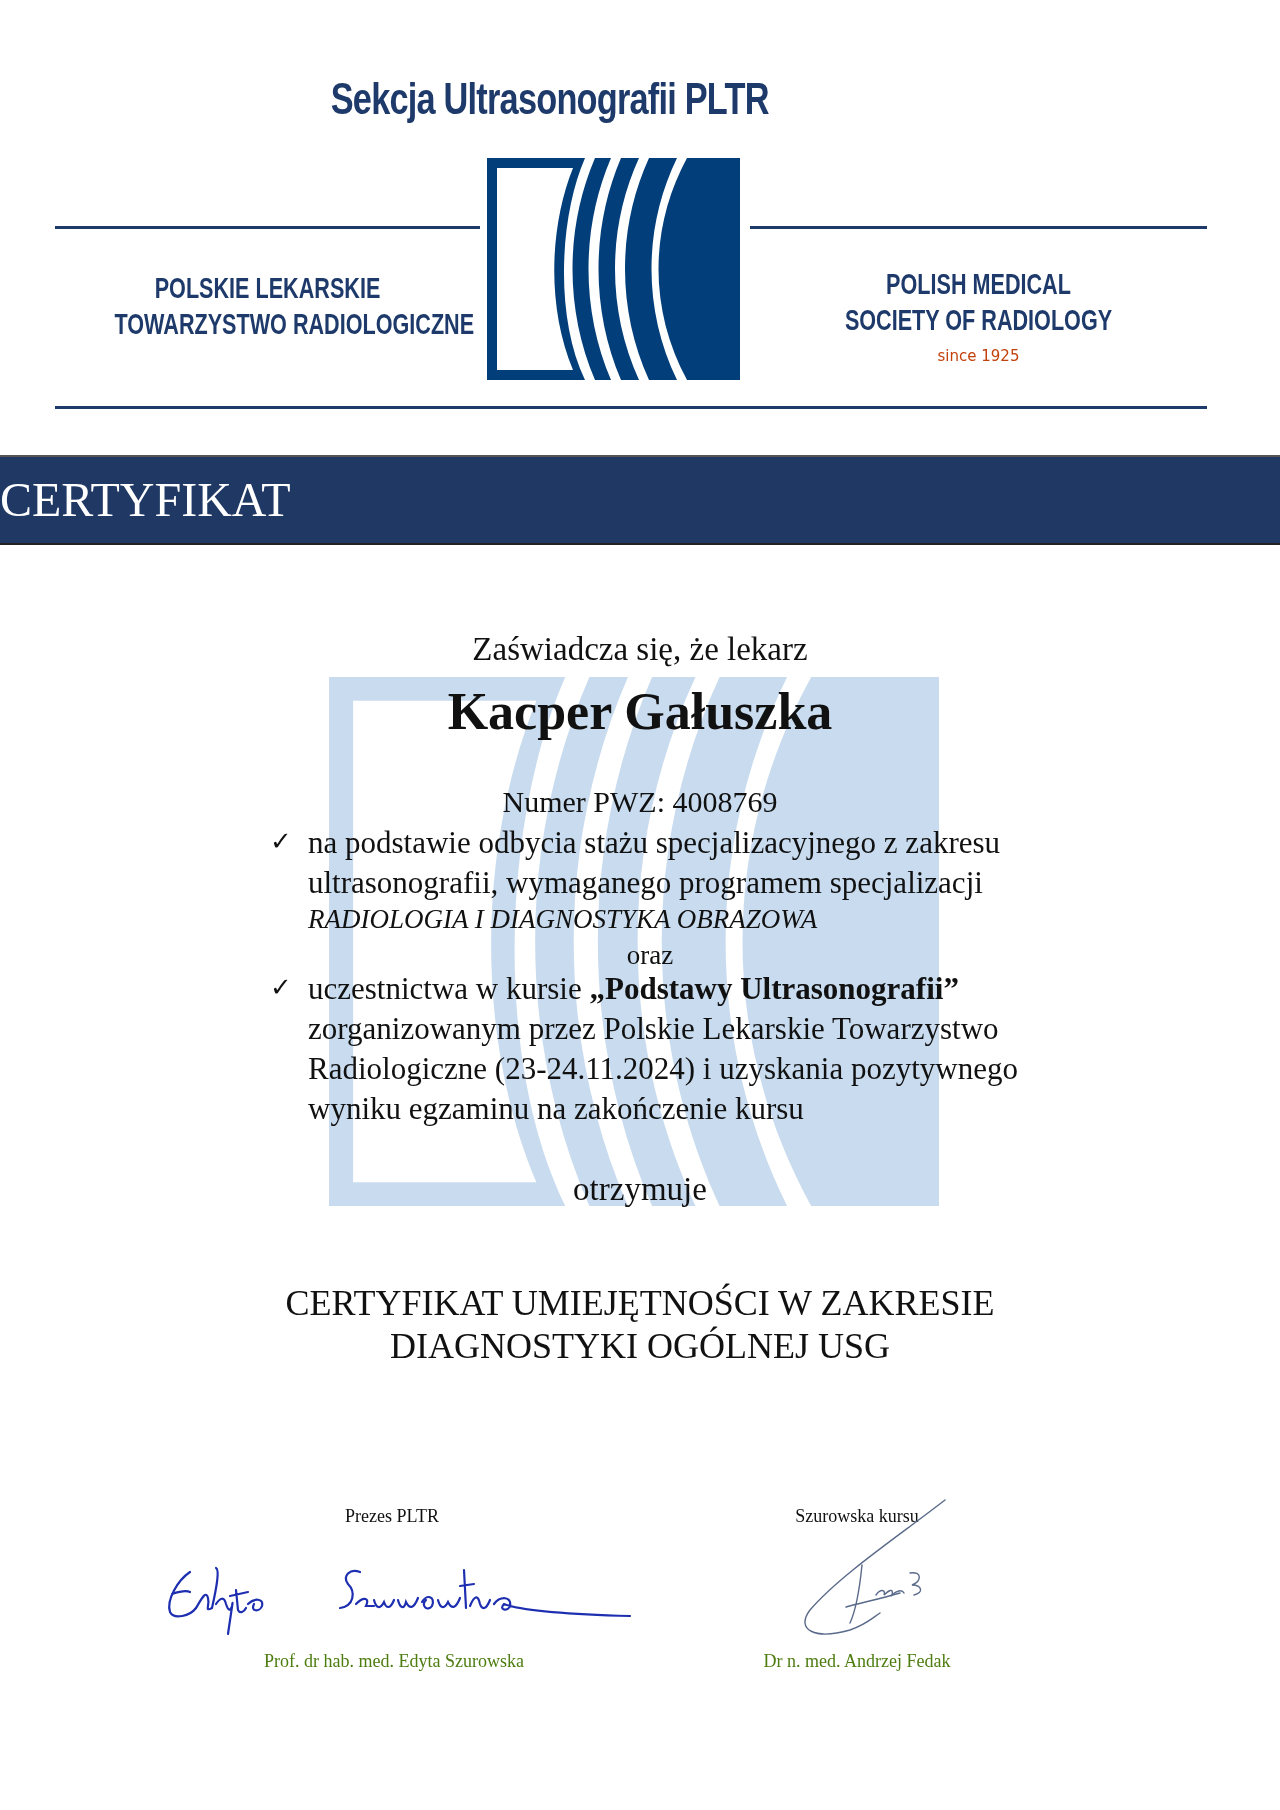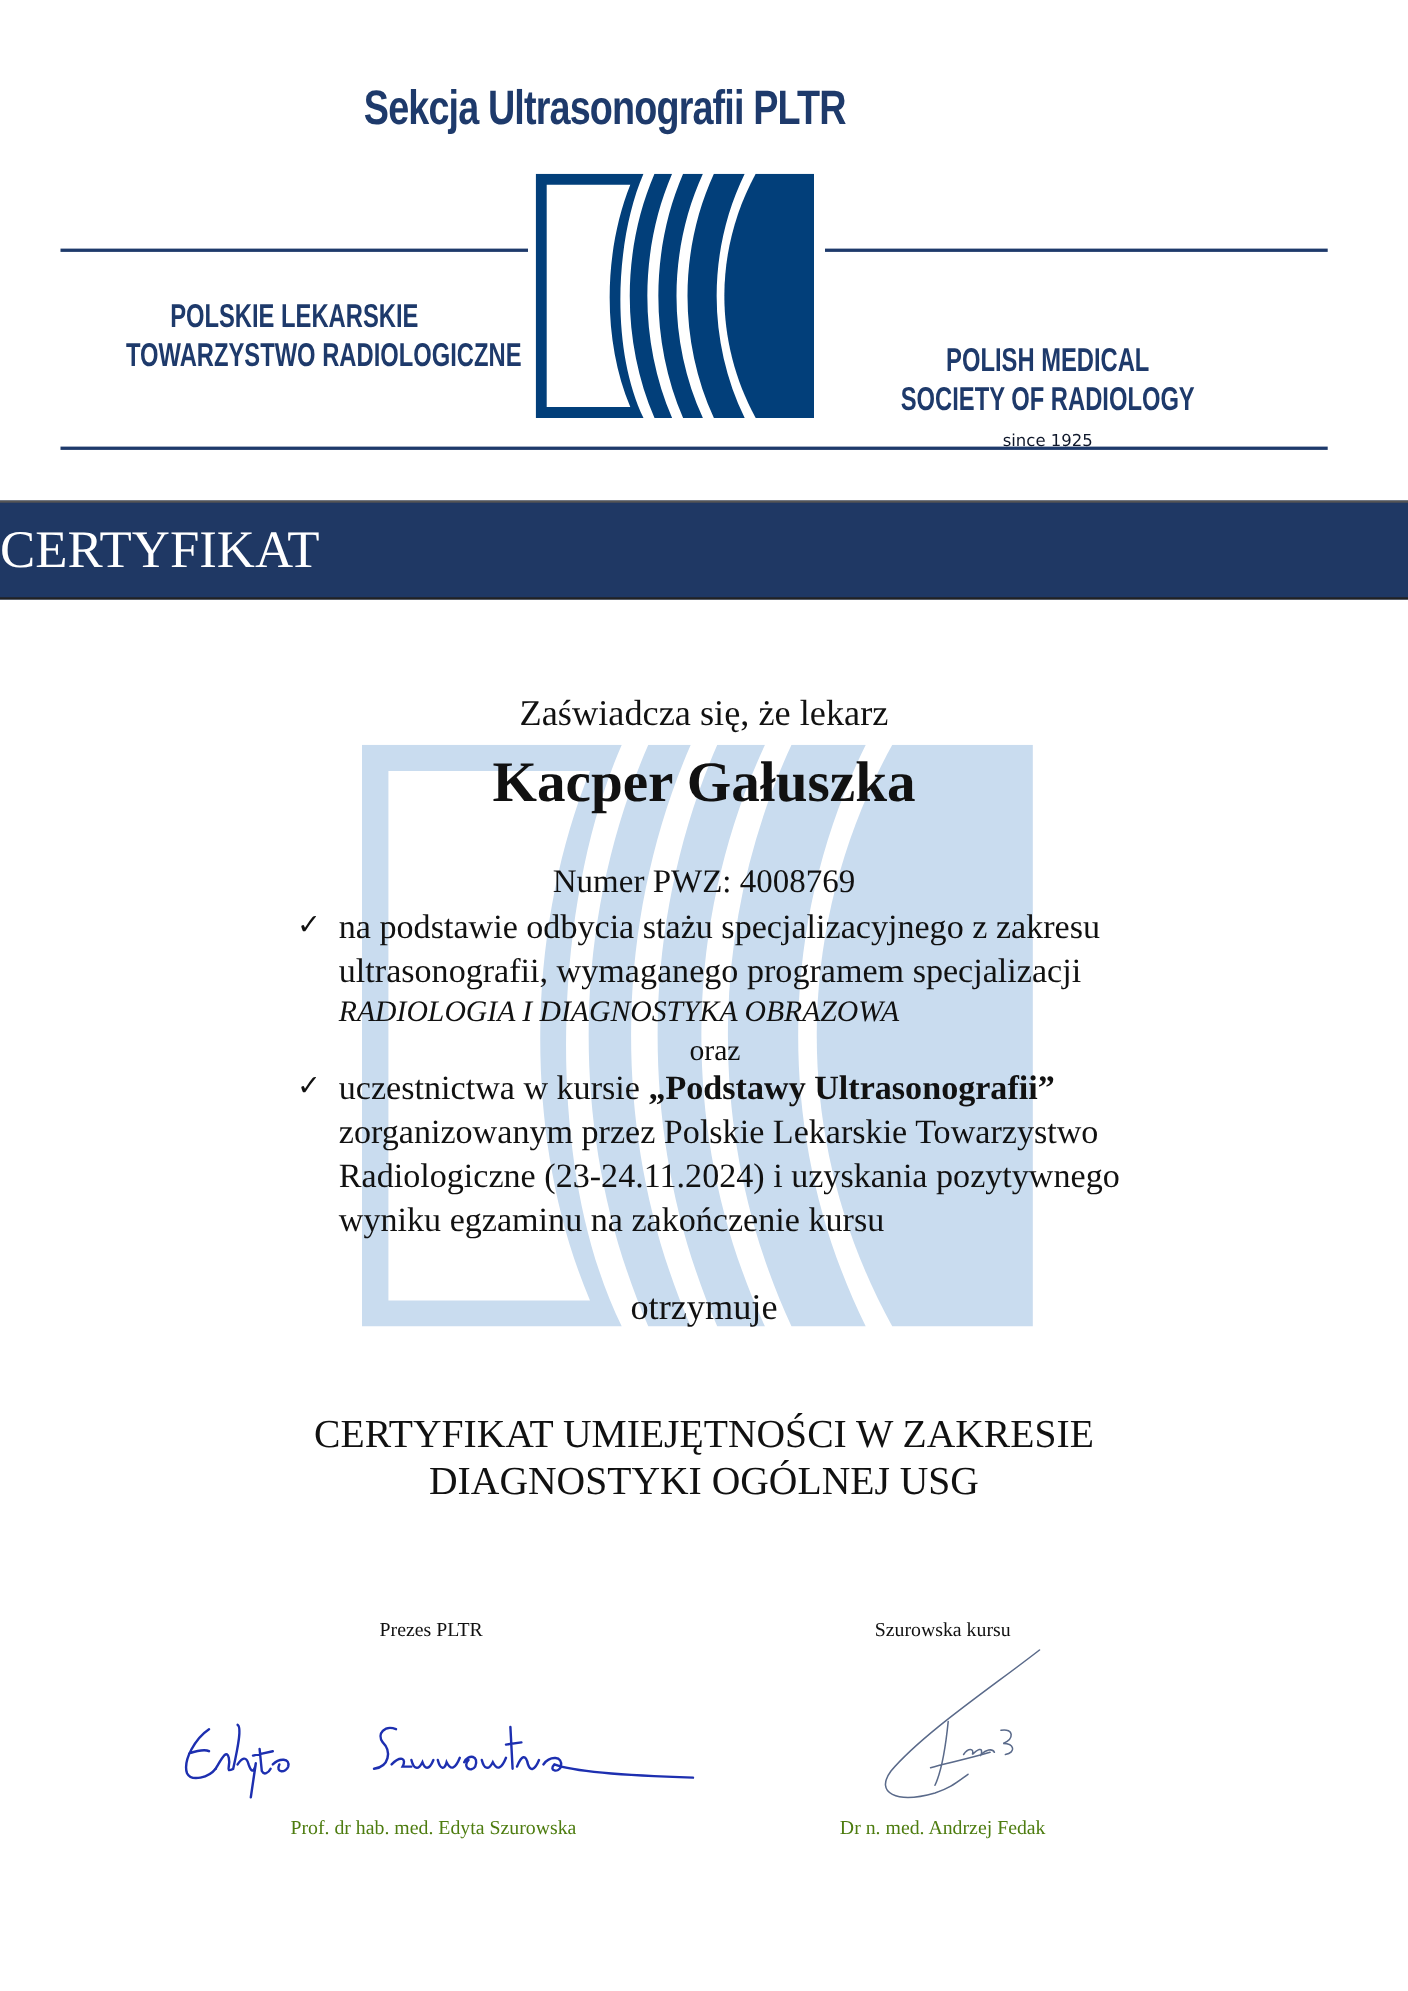--- a/index.html
+++ b/index.html
@@ -3,49 +3,49 @@
 <meta charset="utf-8">
 <style>
   html,body{margin:0;padding:0;background:#fff;}
   body{width:1280px;height:1810px;position:relative;overflow:hidden;font-family:"Liberation Serif",serif;color:#111;}
   .abs{position:absolute;}
   .hdr-title{left:0;width:1100px;top:74px;text-align:center;font-family:"Liberation Sans",sans-serif;font-weight:bold;font-size:44px;color:#1e3a6b;letter-spacing:-1px;}
   .hdr-title span{display:inline-block;transform:scaleX(0.78);transform-origin:center;}
   .rule{height:3px;background:#1e3a6b;}
   .org{font-family:"Liberation Sans",sans-serif;font-weight:bold;color:#1e3a6b;text-align:center;line-height:36px;font-size:30px;}
   .org span.l{display:block;transform:scaleX(0.72);transform-origin:center;white-space:nowrap;}
-  .since{font-family:"DejaVu Sans",sans-serif;font-size:15px;color:#0f172a;text-align:center;font-weight:normal;}
+  .since{font-family:"DejaVu Sans",sans-serif;font-size:15px;color:#c2410c;text-align:center;font-weight:normal;}
   .banner{left:0;top:455px;width:1280px;height:90px;background:#1f3864;border-top:2px solid #555;border-bottom:2px solid #222;box-sizing:border-box;}
   .banner-text{width:100%;text-align:left;color:#fff;font-size:48px;line-height:86px;font-family:"Liberation Serif",serif;}
   .center{left:0;width:1280px;text-align:center;}
   .t32{font-size:33px;}
   .name{font-size:52px;font-weight:bold;}
   .t30{font-size:30px;}
   .body-line{left:308px;font-size:31px;white-space:nowrap;}
   .check{left:270px;font-size:26px;font-family:"DejaVu Sans",sans-serif;}
   .it{font-style:italic;font-size:27px;}
   .cert2{font-size:36px;}
-  .sig-role{font-size:18px;text-align:center;width:300px;}
+  .sig-role{font-size:18px;text-align:center;width:300px;margin-top:35px;}
   .sig-name{font-size:18px;text-align:center;color:#4d7c0f;width:360px;}
 </style>
 </head>
 <body>
 
 <div class="abs hdr-title"><span>Sekcja Ultrasonografii PLTR</span></div>
 
 <div class="abs rule" style="left:55px;top:226px;width:425px;"></div>
 <div class="abs rule" style="left:750px;top:226px;width:457px;"></div>
 <div class="abs rule" style="left:55px;top:406px;width:1152px;"></div>
 
 <div class="abs org" style="left:55px;top:270px;width:425px;">
   <span class="l">POLSKIE LEKARSKIE</span>
   <span class="l">TOWARZYSTWO RADIOLOGICZNE</span>
 </div>
 
-<div class="abs org" style="left:724px;top:266px;width:457px;margin-top:44px;">
+<div class="abs org" style="left:750px;top:266px;width:457px;">
   <span class="l">POLISH MEDICAL</span>
   <span class="l">SOCIETY OF RADIOLOGY</span>
   <div class="since">since 1925</div>
 </div>
 
 <div class="abs" style="left:487px;top:158px;width:253px;height:222px;">
   <svg width="253" height="222" viewBox="0 0 253 222">
     <defs>
       <clipPath id="lc">
           <rect x="0" y="0" width="253" height="222"></rect>

